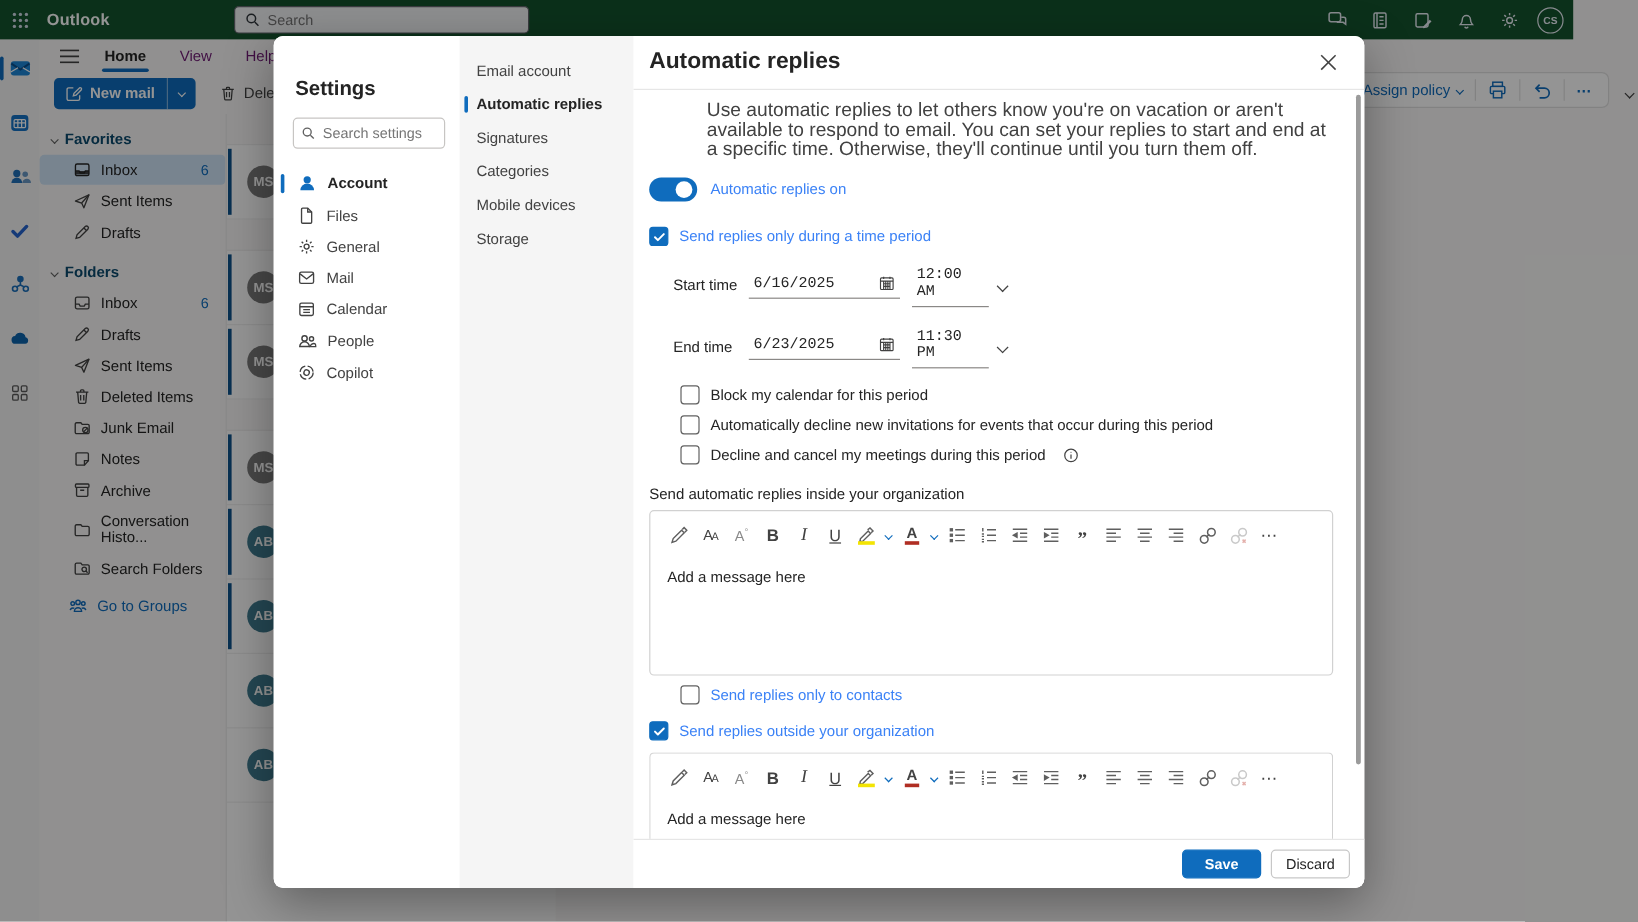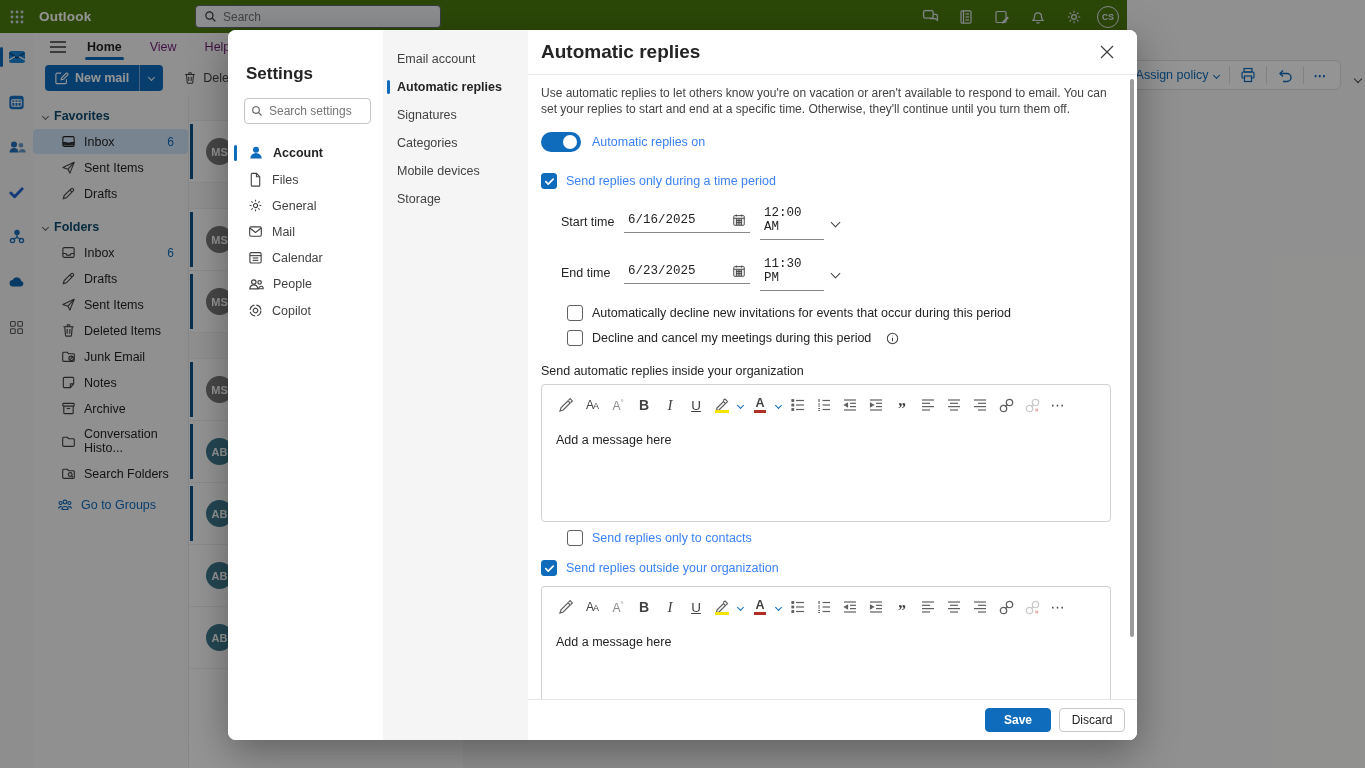--- a/index.html
+++ b/index.html
@@ -1,21 +1,21 @@
 <!DOCTYPE html>
 <html><head>
 <meta charset="utf-8">
 <style>
   * { margin:0; padding:0; box-sizing:border-box; }
   html,body { width:1365px; height:768px; overflow:hidden; font-family:"Liberation Sans",sans-serif; background:#faf9f8; }
   svg { display:block; }
 
   
   .app { position:absolute; inset:0; }
-  .topbar { position:absolute; left:0; top:0; width:1127px; height:33px; background:#4d7c0f; display:flex; align-items:center; color:#fff; }
+  .topbar { position:absolute; left:0; top:0; width:1311px; height:33px; background:#14532d; display:flex; align-items:center; color:#fff; }
   .waffle { width:33px; height:33px; display:flex; align-items:center; justify-content:center; cursor:pointer; }
   .brand { font-size:13.5px; font-weight:bold; margin-left:6px; letter-spacing:.2px; }
   .tb-search { position:absolute; left:195px; top:5px; width:246px; height:23px; background:#f3f4f6; border:1px solid #62676d; border-radius:4px; display:flex; align-items:center; gap:6px; padding:0 8px; color:#30363c; }
   .tb-search input { border:none; outline:none; background:transparent; font-size:12px; color:#30363c; width:100%; font-family:inherit; }
   .tb-icons { position:absolute; right:8px; top:0; height:33px; display:flex; align-items:center; gap:10px; }
   .tb-icons .tbtn { width:26px; height:26px; display:flex; align-items:center; justify-content:center; color:#e8eef5; }
   .avatar-cs { width:22px; height:22px; border-radius:50%; border:1.4px solid #e8eef5; color:#e8eef5; font-size:8.5px; font-weight:bold; display:flex; align-items:center; justify-content:center; }
 
   .apprail { position:absolute; left:0; top:33px; width:33px; height:735px; background:#f5f5f5; display:flex; flex-direction:column; align-items:center; padding-top:12px; gap:21px; }
   .rail-item { position:relative; width:33px; height:24px; display:flex; align-items:center; justify-content:center; }
@@ -71,21 +71,21 @@
   .d-sub-item { font-size:12.5px; color:#424242; padding:6px 14px; position:relative; cursor:pointer; margin-bottom:2px; }
   .d-sub-item.sel { font-weight:bold; color:#242424; }
   .d-sub-item.sel::before { content:""; position:absolute; left:4px; top:6px; height:14px; width:3px; border-radius:2px; background:#0f6cbd; }
 
   .d-main { flex:1; display:flex; flex-direction:column; position:relative; background:#fff; min-width:0; }
   .d-head { height:44px; display:flex; align-items:center; padding:0 16px 0 13px; }
   .d-head h1 { font-size:19px; font-weight:bold; color:#242424; flex:1; }
   .d-close { width:28px; height:28px; display:flex; align-items:center; justify-content:center; color:#424242; cursor:pointer; }
   .d-divider { height:1px; background:#e6e6e6; margin:0; }
   .d-content { flex:1; overflow:hidden; padding:10px 26px 0 13px; position:relative; }
-  .d-desc { font-size:12px; color:#424242; line-height:16px; max-width:578px; }
+  .d-desc { font-size:16px; color:#424242; line-height:16px; max-width:578px;margin-left:48px; }
 
   .toggle-row { display:flex; align-items:center; gap:11px; margin-top:15px; }
   .toggle { width:40px; height:20px; border-radius:10px; background:#0f6cbd; position:relative; cursor:pointer; flex:0 0 auto; }
   .toggle::after { content:""; position:absolute; top:3px; right:4px; width:14px; height:14px; border-radius:50%; background:#fff; }
   .lbl { font-size:12.5px; color:#3b82f6; }
 
   .cb-row { display:flex; align-items:center; gap:9px; margin-top:21px; }
   .cb { width:16px; height:16px; border:1px solid #616161; border-radius:3px; background:#fff; flex:0 0 auto; display:flex; align-items:center; justify-content:center; }
   .cb.on { background:#0f6cbd; border-color:#0f6cbd; }
   .indent2 { margin-left:26px; }
@@ -673,20 +673,24 @@
               </svg>
             </span>
         </div>
         <div class="ufield time">
           <span class="val">11:30 PM</span>
         </div>
         <span class="chev chev-out"></span>
       </div>
 
       <div style="margin-top:14px;">
+        <div class="cb-row opt-row indent2" style="margin-top:0;">
+          <div class="cb"></div>
+          <div class="lbl">Block my calendar for this period</div>
+        </div>
         <div class="cb-row opt-row indent2">
           <div class="cb"></div>
           <div class="lbl">Automatically decline new invitations for events that occur during this period</div>
         </div>
         <div class="cb-row opt-row indent2">
           <div class="cb"></div>
           <div class="lbl">Decline and cancel my meetings during this period</div>
           <span class="info-ic">
               <svg width="13" height="13" viewBox="0 0 14 14" fill="none" stroke="#424242" stroke-width="1.1">
                 <circle cx="7" cy="7" r="5.6"></circle>

